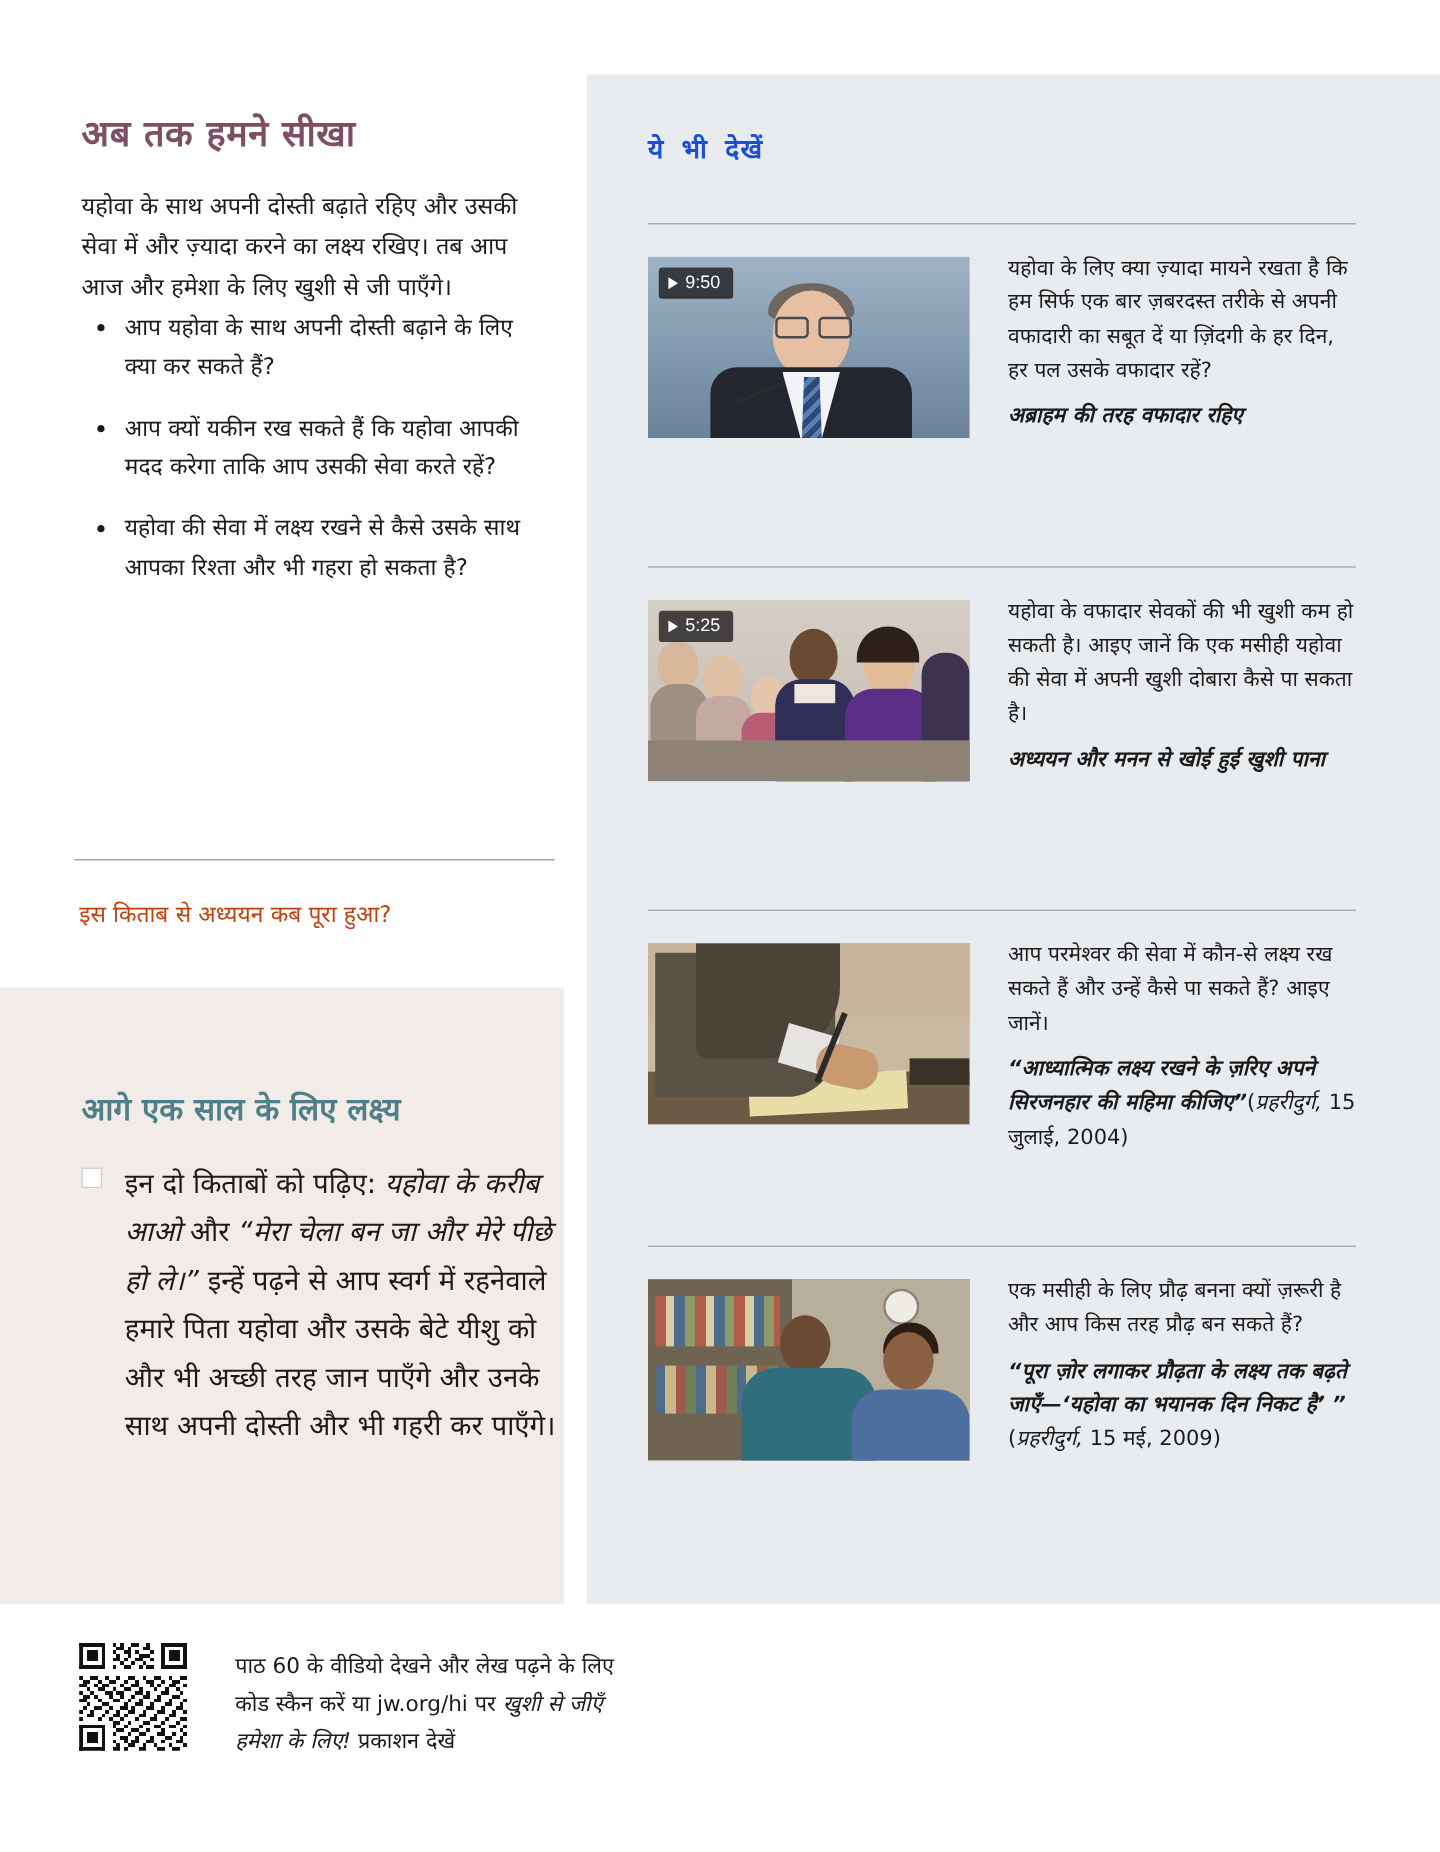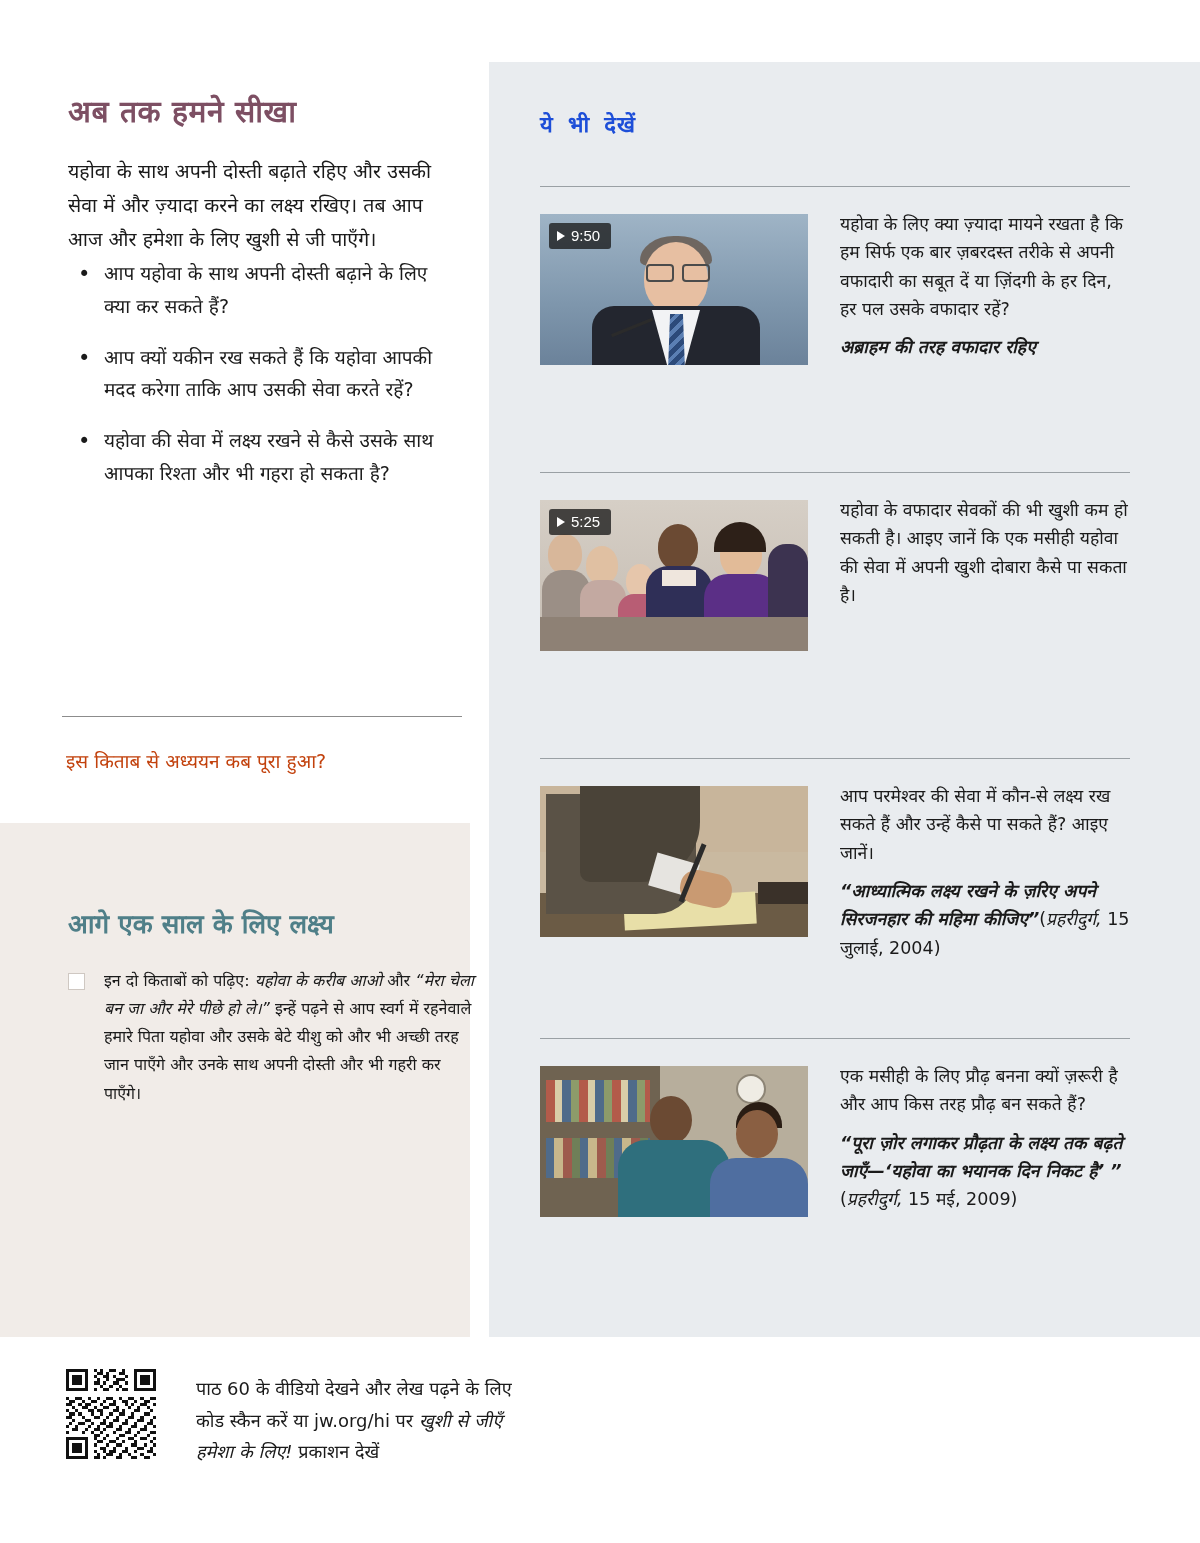--- a/index.html
+++ b/index.html
@@ -115,21 +115,21 @@
   .goal-title {
     font-size: 26px;
     font-weight: bold;
     color: #4f7f88;
     margin: 82px 0 26px 68px;
   }
   .goal-item {
     position: relative;
     margin: 0 17px 0 68px;
     width: 378px;
-    font-size: 16px;
+    font-size: 23px;
     line-height: 1.76;
     color: #1a1a1a;
     padding-left: 36px;
   }
   .checkbox {
     position: absolute;
     left: 0px;
     top: 6px;
     width: 15px;
     height: 15px;
@@ -352,20 +352,21 @@
         <div class="i2-w" style="left:228px;top:44px; width:40px; height:110px; background:#3c3350; border-radius:18px 18px 0 0;"></div>
         <div class="i2-seat"></div>
       </div>
       <div class="badge">
         <span class="tri"></span>
         <span>5:25</span>
       </div>
     </div>
     <div class="row-text">
       <span>यहोवा के वफादार सेवकों की भी खुशी कम हो सकती है। आइए जानें कि एक मसीही यहोवा की सेवा में अपनी खुशी दोबारा कैसे पा सकता है।</span>
+      <span class="row-title">अध्ययन और मनन से खोई हुई खुशी पाना</span>
     </div>
   </div>
 
   <div class="row-rule" style="top:758px;"></div>
   <div class="row" style="top:786px;">
     <div class="thumb">
       <div class="ill">
         <div class="i3-bg"></div>
         <div class="i3-wall"></div>
         <div class="i3-desk"></div>

